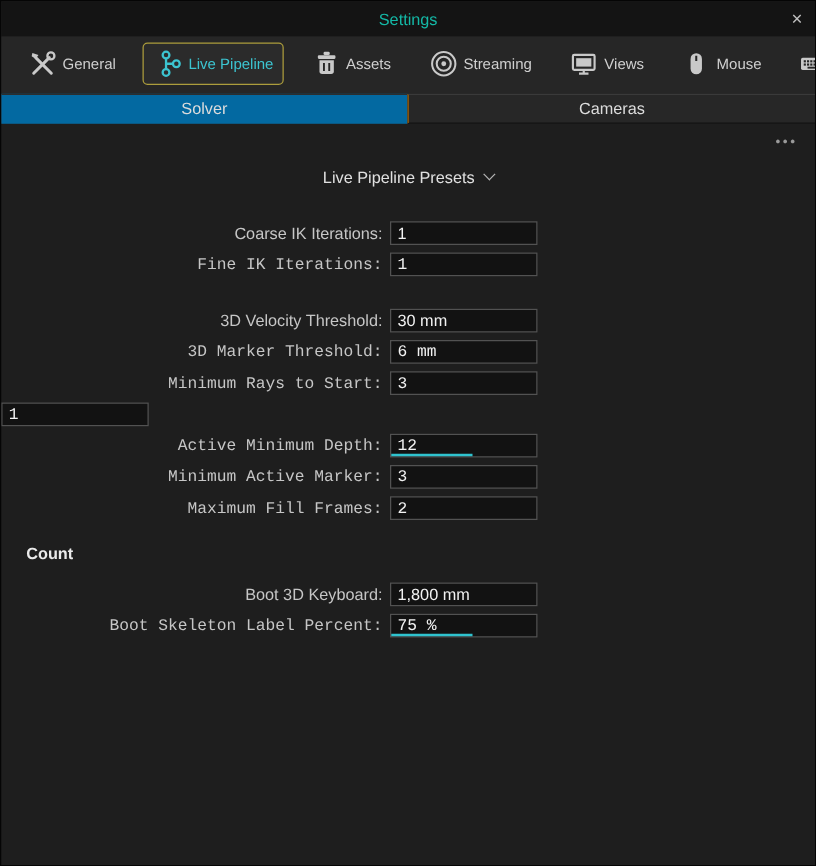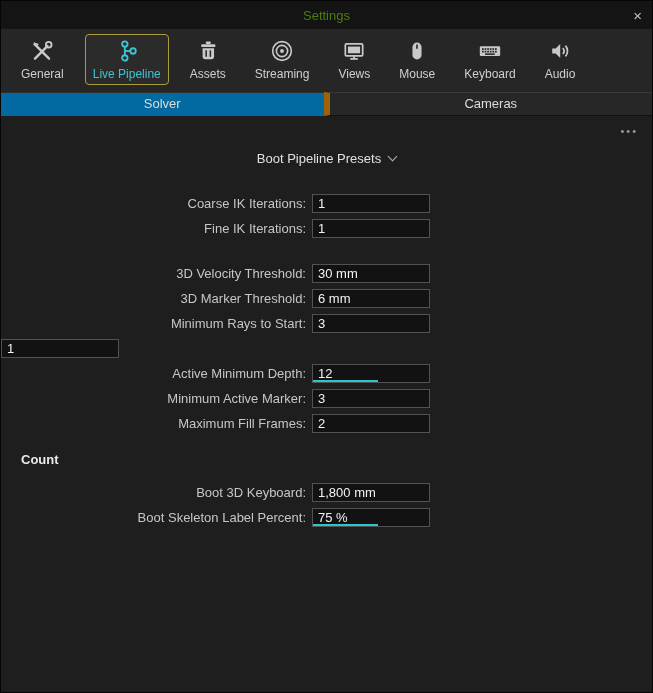--- a/index.html
+++ b/index.html
@@ -8,55 +8,55 @@
     background: #1e1e1e;
     font-family: "Liberation Sans", sans-serif;
     color: #d8d8d8;
     overflow: hidden;
     border: 1px solid #050505;
     position: relative;
   }
   
   .titlebar { height: 28px; background: #141414; position: relative;
     display: flex; align-items: center; justify-content: center; }
-  .title { font-size: 13px; color: #4d7c0f; }
+  .title { font-size: 13px; color: #14b8a6; }
   .close-btn { position: absolute; right: 10px; top: 0; height: 28px;
     display: flex; align-items: center; font-size: 15px; color: #c0c0c0;
     cursor: pointer; background: none; border: none; font-family: inherit; }
   
   .toolbar { background: #262626; display: flex; align-items: flex-start;
     gap: 13px; padding: 5px 0 7px 12px; }
-  .tb-item { display: flex; flex-direction: column; align-items: center; gap: 3px;
+  .tb-item { display: flex; flex-direction: row; align-items: center; gap: 3px;
     padding: 3px 7px; border: 1px solid transparent; border-radius: 4px; cursor: pointer; }
   .tb-item.active { border-color: #ac9d3c; background: #2b2b2b; }
   .tb-icon { width: 26px; height: 26px; display: block; }
   .tb-label { font-size: 12px; color: #cfcfcf; white-space: nowrap; }
   .tb-item.active .tb-label { color: #3cc4d0; }
   
   .tabbar { display: flex; height: 24px; background: #272727; }
   .tab { flex: 1; text-align: center; line-height: 22px; font-size: 13px;
     color: #dcdcdc; cursor: pointer; background: #272727;
     border-top: 1px solid #3a3a3a; border-bottom: 1px solid #121212; }
   .tab.active { background: #0369a1; border-bottom-color: transparent; border-top-color: #2d2d2d; }
-  .tab + .tab { border-left: 6px solid #a16207; }
+  .tab + .tab { border-left: 1px solid #a16207; }
   
   .content { padding-top: 6px; }
   .menu-dots { display: block; margin: 2px 14px 0 auto; color: #9a9a9a;
     font-size: 11px; letter-spacing: 2px; line-height: 14px; cursor: pointer;
     background: none; border: none; font-family: inherit; }
   .presets { display: flex; justify-content: center; align-items: center; gap: 8px;
     margin-top: 10px; font-size: 13px; color: #e0e0e0; cursor: pointer; height: 20px; }
   .chev { width: 7px; height: 7px; border-right: 1.5px solid #b5b5b5;
     border-bottom: 1.5px solid #b5b5b5; transform: rotate(45deg); margin-top: -4px; }
   .rows { margin-top: 26px; }
   .section-title { margin-top: 18px; margin-left: 20px; font-size: 13px;
     font-weight: bold; color: #eaeaea; line-height: 18px; }
   .section-title + .rows { margin-top: 14px; }
   .form-row { display: flex; align-items: center; }
-  .form-row + .form-row { margin-top: 6px; }
+  .form-row + .form-row { margin-top: 6px; font-family: Liberation Mono, monospace; }
   .row-label { width: 305px; margin-right: 6px; text-align: right;
     font-size: 13px; color: #c6c6c6; line-height: 19px; white-space: nowrap; }
   .input-wrap { position: relative; width: 118px; height: 19px; display: inline-block; }
   .input-wrap input { width: 100%; height: 100%; background: #121212;
     border: 1px solid #525252; color: #f2f2f2; font-size: 13px;
     font-family: inherit; padding: 0 5px; outline: none; }
   .mod-bar { position: absolute; left: 1px; bottom: 1px; height: 2px;
     width: 55%; background: #2fc3cf; pointer-events: none; }
 </style>
 </head>
@@ -157,21 +157,21 @@
   </div>
 
 <div class="tabbar">
     <div class="tab active">Solver</div>
     <div class="tab">Cameras</div>
   </div>
 
 <div class="content">
   <button class="menu-dots">•••</button>
   <div class="presets">
-    <span>Boot Pipeline Presets</span>
+    <span>Live Pipeline Presets</span>
     <span class="chev"></span>
   </div>
   <div>
       <div class="rows">
         <div class="form-row">
           <label class="row-label">Coarse IK Iterations:</label>
           <span class="input-wrap"><input type="text" value="1" style=""></span>
         </div>
         <div class="form-row">
           <label class="row-label">Fine IK Iterations:</label>

